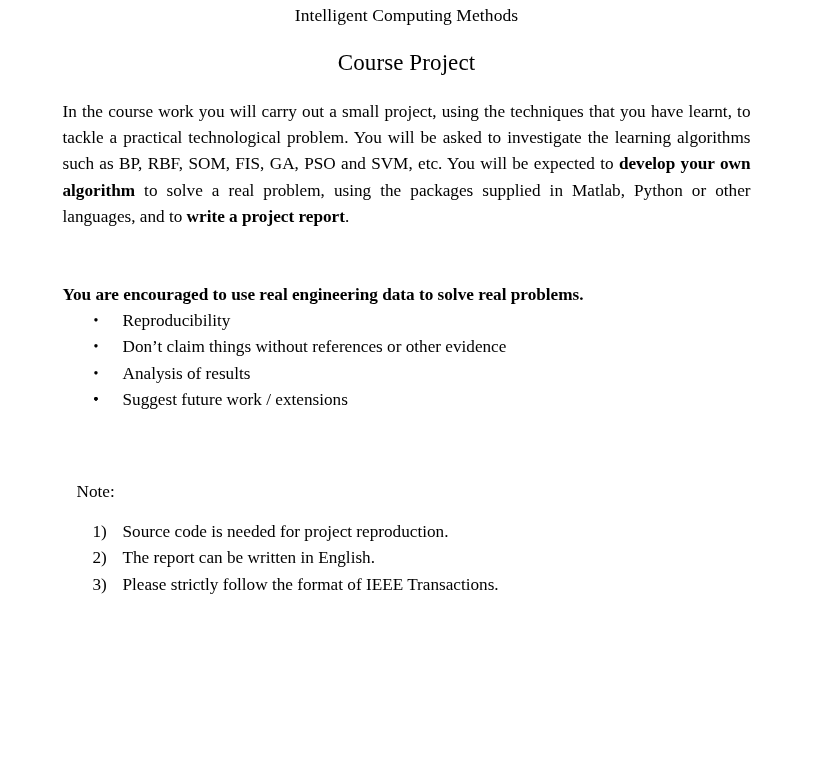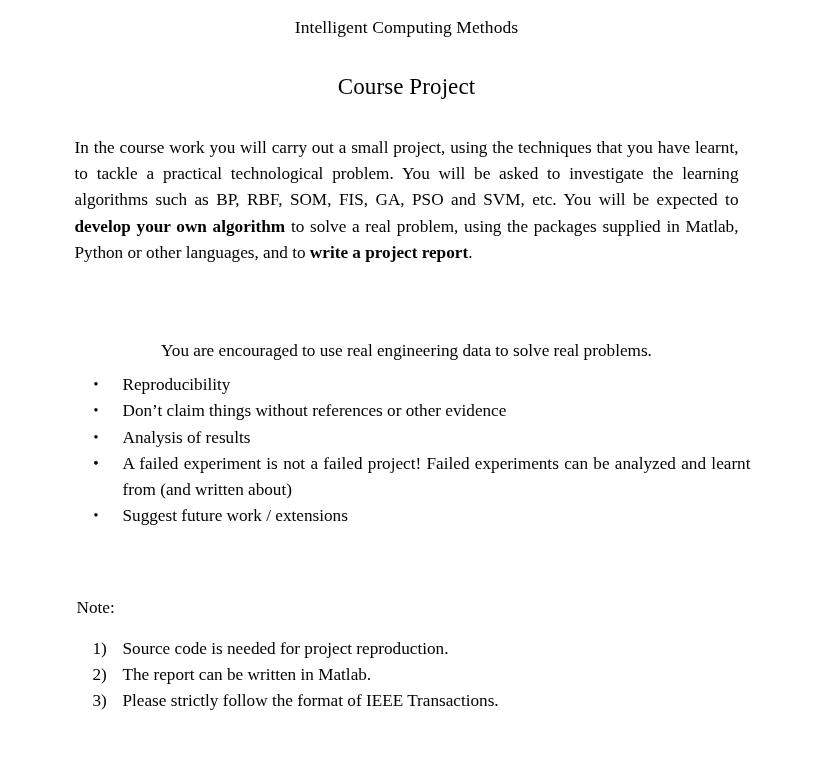--- a/index.html
+++ b/index.html
@@ -21,21 +21,21 @@
     width: 813px;
     height: 777px;
     box-sizing: border-box;
     padding: 0;
   }
 
   .doc-title {
     text-align: center;
     font-size: 17.5px;
     line-height: 22px;
-    margin: 12px;
+    margin: 0;
     padding-top: 4px;
     font-weight: normal;
     letter-spacing: 0.1px;
   }
 
   .doc-subtitle {
     text-align: center;
     font-size: 23px;
     line-height: 30px;
     margin: 0;
@@ -45,28 +45,29 @@
   }
 
   .body-block {
     margin: 0 auto;
     width: 688px;            
     font-size: 17.2px;
     line-height: 26.2px;
   }
 
   p.para {
-    margin: 12px;
+    margin: 0;
     text-align: justify;
     text-justify: inter-word;
   }
 
   p.para-left {
-    margin: 8px;
-    text-align: center;
+    margin: 0;
+    text-align: left;
+    font-weight: bold;
   }
 
   .spacer-1 { height: 26px; }
   .spacer-2 { height: 52px; }
   .spacer-intro { height: 21px; }
 
   ul.bullets, ol.numbers {
     margin: 0;
     padding: 0;
     list-style: none;
@@ -141,40 +142,39 @@
       </li>
       <li class="bullet-item">
         <span class="bullet-mark">•</span>
         <span>Analysis of results</span>
       </li>
       <li class="bullet-item">
         <span class="bullet-mark">•</span>
       </li>
       <li class="bullet-item">
         <span class="bullet-mark">•</span>
-        <span>A failed experiment is not a failed project! Failed experiments can be analyzed and learnt from (and written about)</span>
       </li>
       <li class="bullet-item">
         <span class="bullet-mark">•</span>
         <span>Suggest future work / extensions</span>
       </li>
     </ul>
 
     <div class="spacer-2"></div>
 
     <p class="note-label">Note:</p>
 
     <ol class="numbers">
       <li class="number-item">
         <span class="number-mark">1)</span>
         <span>Source code is needed for project reproduction.</span>
       </li>
       <li class="number-item">
         <span class="number-mark">2)</span>
-        <span>The report can be written in Matlab.</span>
+        <span>The report can be written in English.</span>
       </li>
       <li class="number-item">
         <span class="number-mark">3)</span>
         <span>Please strictly follow the format of IEEE Transactions.</span>
       </li>
     </ol>
 
   </div>
 </div>
 

